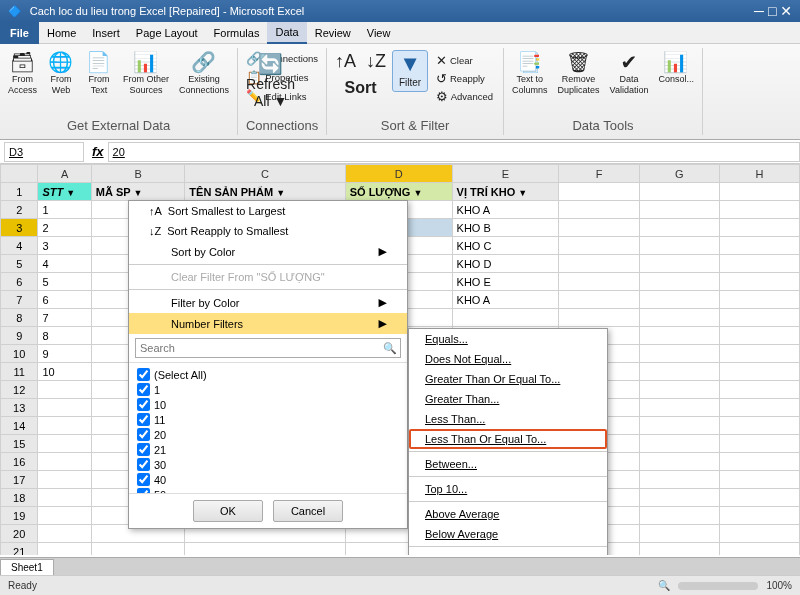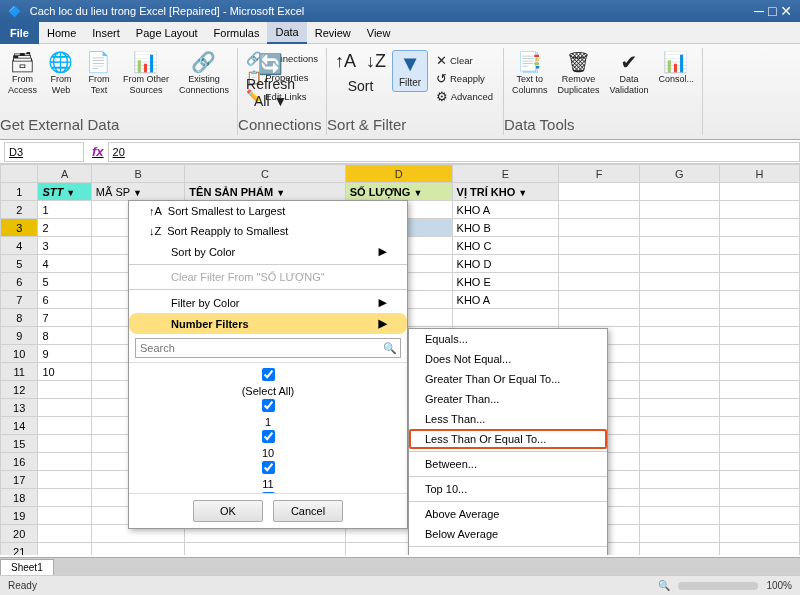--- a/index.html
+++ b/index.html
@@ -56,25 +56,25 @@
     }
     .ribbon-group {
       display: flex;
       flex-direction: column;
       align-items: center;
       padding: 2px 4px;
       border-right: 1px solid #d0d0d0;
       position: relative;
     }
     .ribbon-group-label {
-      font-size: 15px;
+      font-size: 13px;
       color: #555;
       position: absolute;
       bottom: 2px;
-      text-align: left;
+      text-align: center;
       width: 100%;
     }
     .ribbon-buttons-row {
       display: flex;
       align-items: flex-start;
       gap: 2px;
       flex: 1;
       padding-bottom: 14px;
     }
     .ribbon-btn {
@@ -212,21 +212,20 @@
       padding: 4px 8px;
       max-height: 130px;
       overflow-y: auto;
     }
     .checkbox-item {
       display: flex;
       align-items: center;
       gap: 4px;
       padding: 1px 0;
       font-size: 11px;
-      flex-direction: column;
     }
     .dialog-buttons {
       display: flex;
       justify-content: center;
       gap: 10px;
       padding: 6px;
       border-top: 1px solid #ddd;
     }
     .dialog-btn {
       width: 70px;
@@ -247,20 +246,21 @@
       border: 1px solid #999;
       box-shadow: 2px 2px 6px rgba(0,0,0,0.3);
       width: 200px;
       z-index: 200;
       font-size: 11px;
     }
     .nf-item {
       padding: 4px 16px;
       cursor: pointer;
       white-space: nowrap;
+      text-decoration: underline;
     }
     .nf-item.highlighted {
       background: white;
       border: 2px solid #e05020;
       color: #000;
       border-radius: 2px;
       padding: 2px 14px;
     }
     .nf-separator { border-top: 1px solid #ccc; margin: 2px 0; }
 
@@ -371,21 +371,21 @@
       <div style="display:flex; flex-direction:column; align-items:center;">
         <div style="display:flex; gap:2px;">
           <div class="ribbon-btn" style="min-width:24px;">
             <span class="icon" style="font-size:18px;">↑A</span>
           </div>
           <div class="ribbon-btn" style="min-width:24px;">
             <span class="icon" style="font-size:18px;">↓Z</span>
           </div>
         </div>
         <div class="ribbon-btn" style="margin-top:2px;">
-          <span style="font-size:14px;">Sort</span>
+          <span style="font-size:16px;font-weight:bold;">Sort</span>
         </div>
       </div>
       <div class="ribbon-btn" style="background:#d8e8f8; border:1px solid #7aabdb; border-radius:3px;">
         <span class="icon" style="font-size:22px; color:#2060a0;">▼</span>
         <span style="font-size:10px;">Filter</span>
       </div>
       <div class="ribbon-column">
         <div class="ribbon-btn-small">
           <span class="icon-sm">✕</span>
           <span>Clear</span>
@@ -422,21 +422,21 @@
         <span style="font-size:9px;">Consol...</span>
       </div>
     </div>
     <span class="ribbon-group-label">Data Tools</span>
   </div>
 </div>
 
 <div class="formula-bar">
   <div class="cell-ref">D3</div>
   <div class="formula-icons">
-    <span style="font-style:italic; font-weight:bold; color:#a21caf;">fx</span>
+    <span style="font-style:italic; font-weight:bold; color:#000000;">fx</span>
   </div>
   <div class="formula-input">20</div>
 </div>
 
 <div style="position:relative; height: 391px; overflow:hidden;">
   <table class="grid" style="width:100%;">
     <thead>
       <tr>
         <th style="width:28px;"></th>
         <th style="width:40px;">A</th>
@@ -446,21 +446,21 @@
         <th style="width:80px;">E</th>
         <th style="width:60px;">F</th>
         <th style="width:60px;">G</th>
         <th style="width:60px;">H</th>
       </tr>
     </thead>
     <tbody>
       <tr>
         <td class="row-header">1</td>
         <td style="background:#5eead4; font-weight:bold; font-size:11px;font-style:italic;">STT <span style="font-size:9px;">▼</span></td>
-        <td style="background:#e8e8e8; font-weight:normal; font-size:11px;">MÃ SP <span style="font-size:9px;">▼</span></td>
+        <td style="background:#e8e8e8; font-weight:bold; font-size:11px;">MÃ SP <span style="font-size:9px;">▼</span></td>
         <td style="background:#e8e8e8; font-weight:bold; font-size:11px;">TÊN SẢN PHẨM <span style="font-size:9px;">▼</span></td>
         <td style="background:#d4e8a8; font-weight:bold; font-size:11px;">SỐ LƯỢNG <span style="font-size:9px;">▼</span></td>
         <td style="background:#e8e8e8; font-weight:bold; font-size:11px;">VỊ TRÍ KHO <span style="font-size:9px;">▼</span></td>
         <td></td>
         <td></td>
         <td></td>
       </tr>
       <tr>
         <td class="row-header">2</td>
         <td>1</td>
@@ -705,21 +705,21 @@
       <div class="sort-menu-item disabled">
         <span style="width:16px;"></span>
         <span>Clear Filter From "SỐ LƯỢNG"</span>
       </div>
       <div class="sort-menu-separator"></div>
       <div class="sort-menu-item">
         <span style="width:16px;"></span>
         <span>Filter by Color</span>
         <span class="arrow">▶</span>
       </div>
-      <div class="sort-menu-item highlighted" style="background:#ffe080; font-weight:bold;border-radius:8px;">
+      <div class="sort-menu-item highlighted" style="background:#ffe080; font-weight:normal;">
         <span style="width:16px;"></span>
         <span>Number Filters</span>
         <span class="arrow">▶</span>
       </div>
 
       <div class="search-box-container">
         <input class="search-box" type="text" placeholder="Search" style="">
         <span class="search-icon">🔍</span>
       </div>
 

